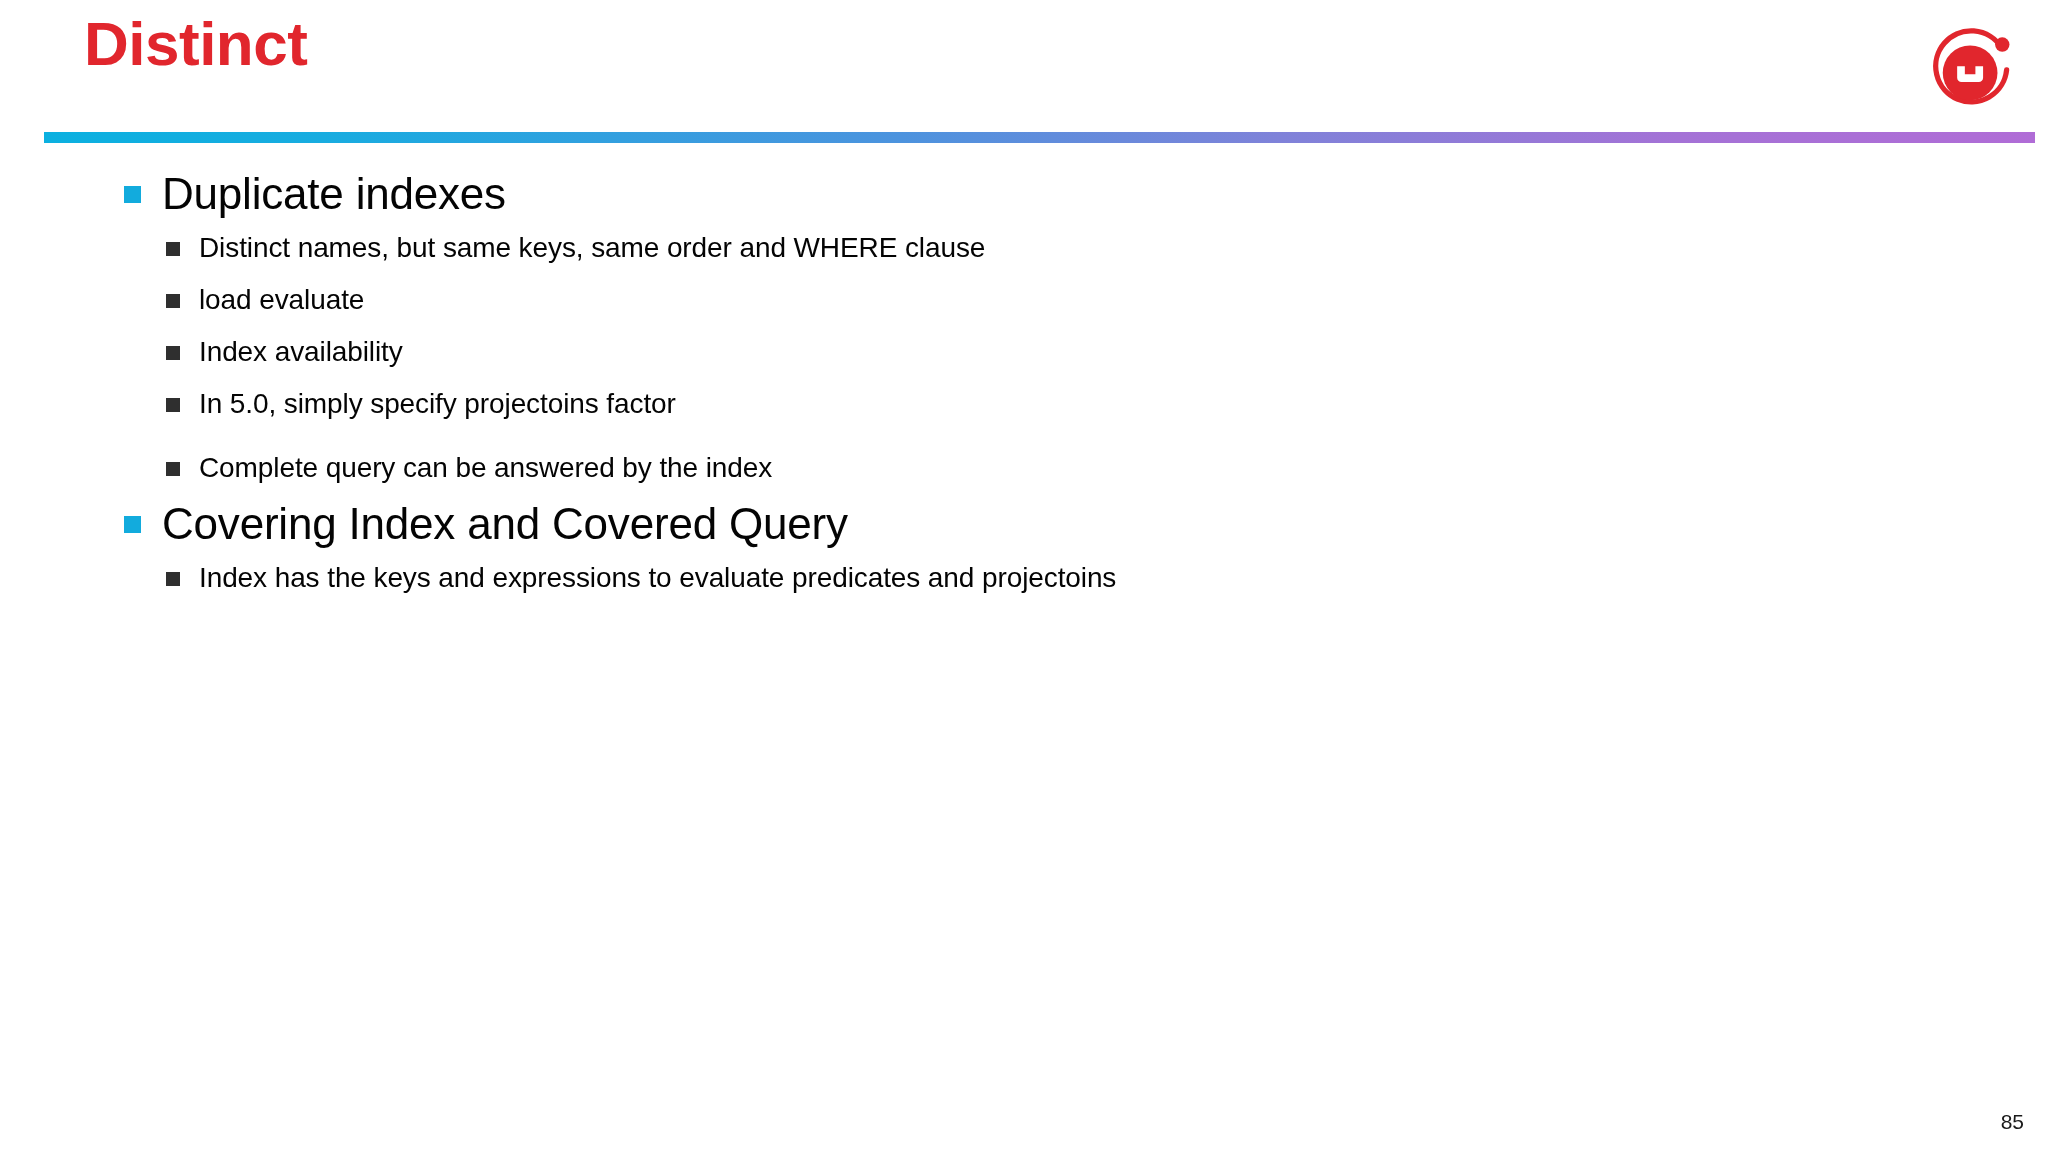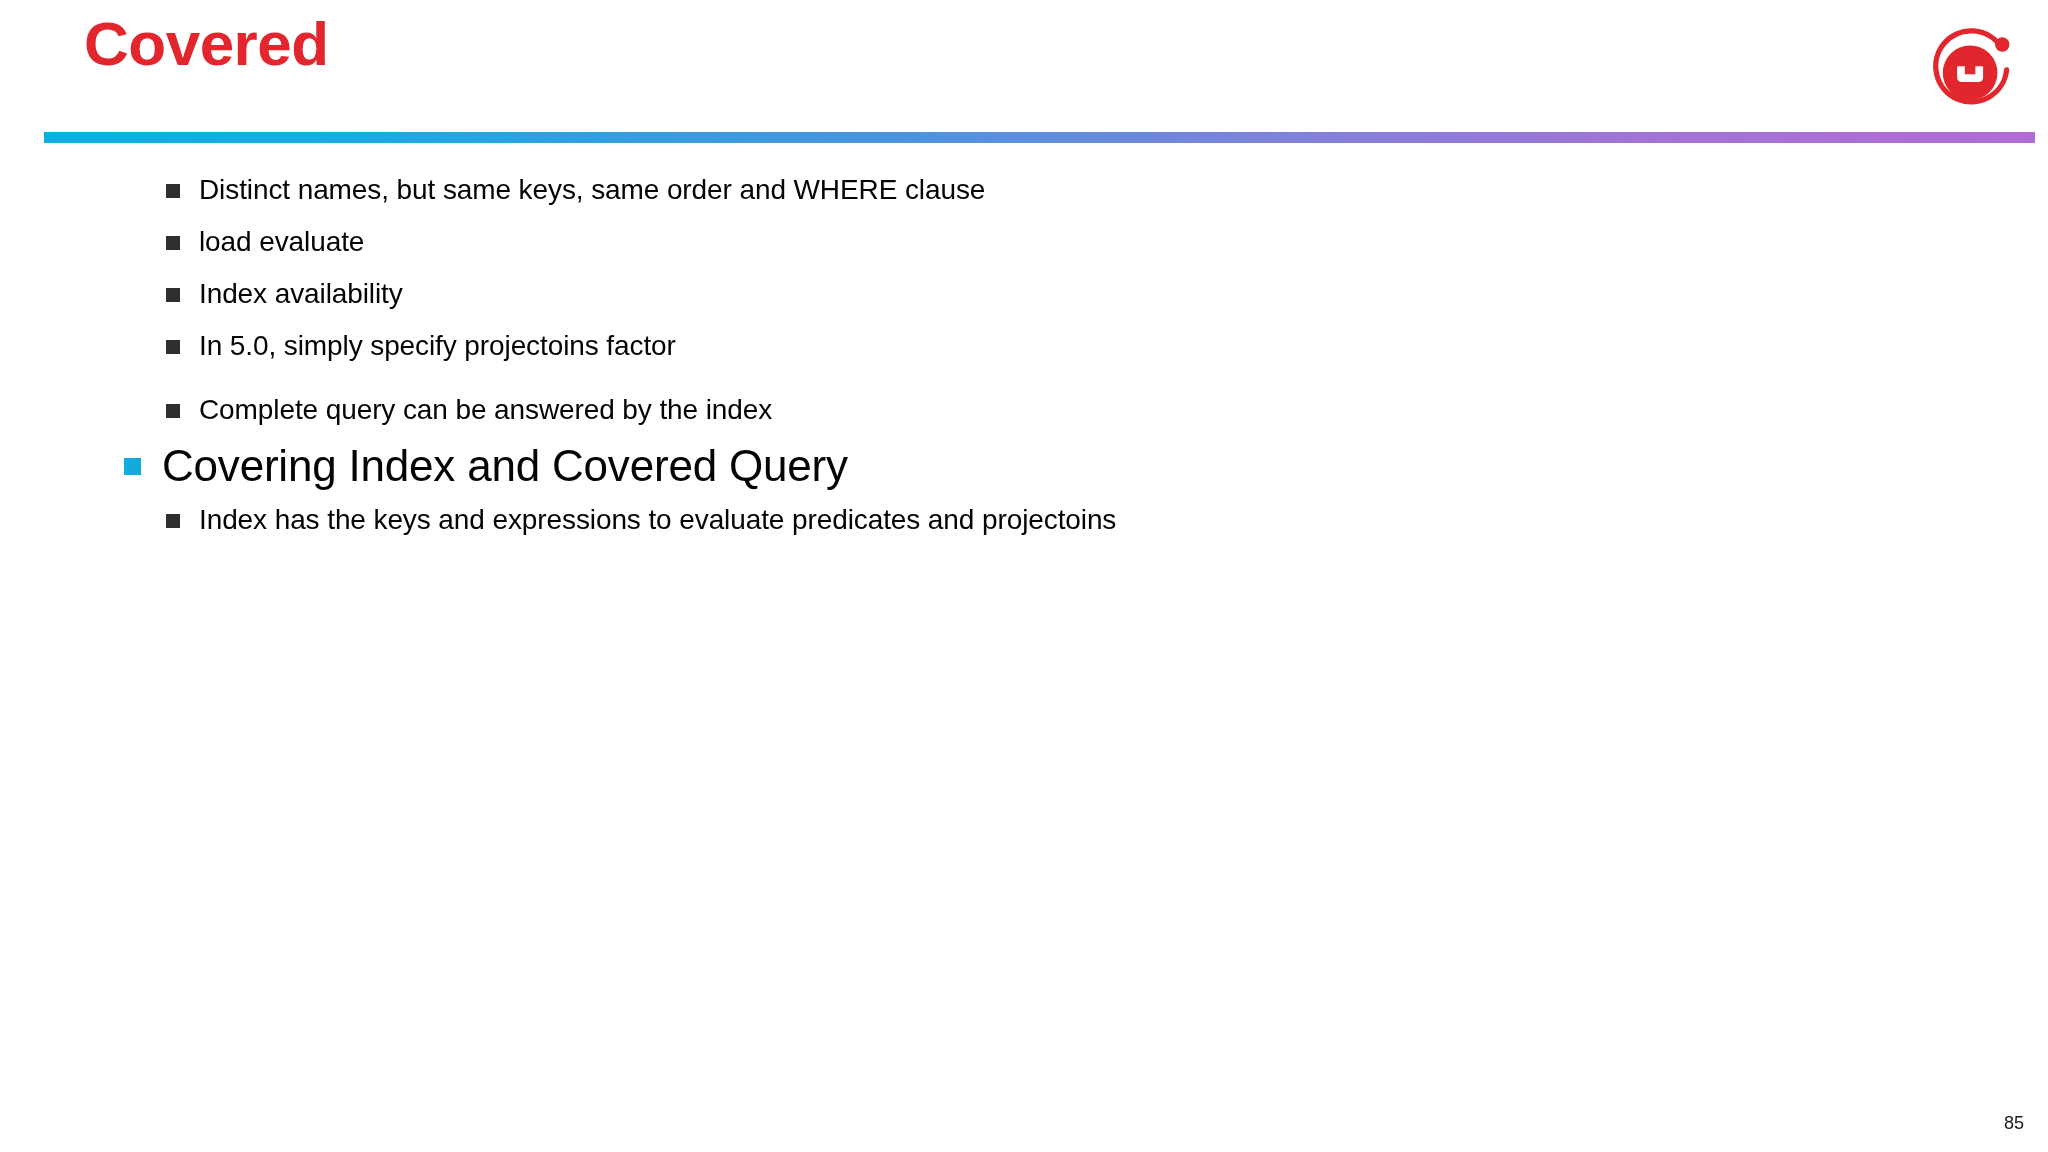--- a/index.html
+++ b/index.html
@@ -114,49 +114,53 @@
   }
 
   
   .group-gap { height: 12px; }
 
   
   #page-number {
     position: absolute;
     right: 24px;
     bottom: 20px;
-    font-size: 18px;
+    font-size: 21px;
     color: #1a1a1a;
     line-height: 1;
   }
 </style>
 </head>
 <body>
 
 <div id="slide">
 
-  <div id="slide-title">Covered</div>
+  <div id="slide-title">Distinct</div>
 
   <div id="title-rule"></div>
 
   <div id="brand-logo">
     <svg viewBox="0 0 100 100" xmlns="http://www.w3.org/2000/svg" aria-hidden="true">
 
       <path d="M 79.5 26.5 A 37 37 0 1 0 85 50" fill="none" stroke="#e1262d" stroke-width="5.5" stroke-linecap="round"></path>
 
       <circle cx="80.5" cy="23.5" r="7.5" fill="#e1262d"></circle>
 
       <circle cx="47" cy="53" r="28.5" fill="#e1262d"></circle>
 
       <path d="M 33.5 46 L 33.5 58 A 4.5 4.5 0 0 0 38 62.5 L 56 62.5 A 4.5 4.5 0 0 0 60.5 58 L 60.5 46 L 52.5 46 L 52.5 54.5 L 41.5 54.5 L 41.5 46 Z" fill="#ffffff"></path>
     </svg>
   </div>
 
   <div id="body-list">
 
+    <div class="bullet-row lvl1">
+      <span class="marker"></span>
+      <span class="bullet-text">Duplicate indexes</span>
+    </div>
 
     <div class="bullet-row lvl2">
       <span class="marker"></span>
       <span class="bullet-text">Distinct names, but same keys, same order and WHERE clause</span>
     </div>
 
     <div class="bullet-row lvl2">
       <span class="marker"></span>
       <span class="bullet-text">load evaluate</span>
     </div>

